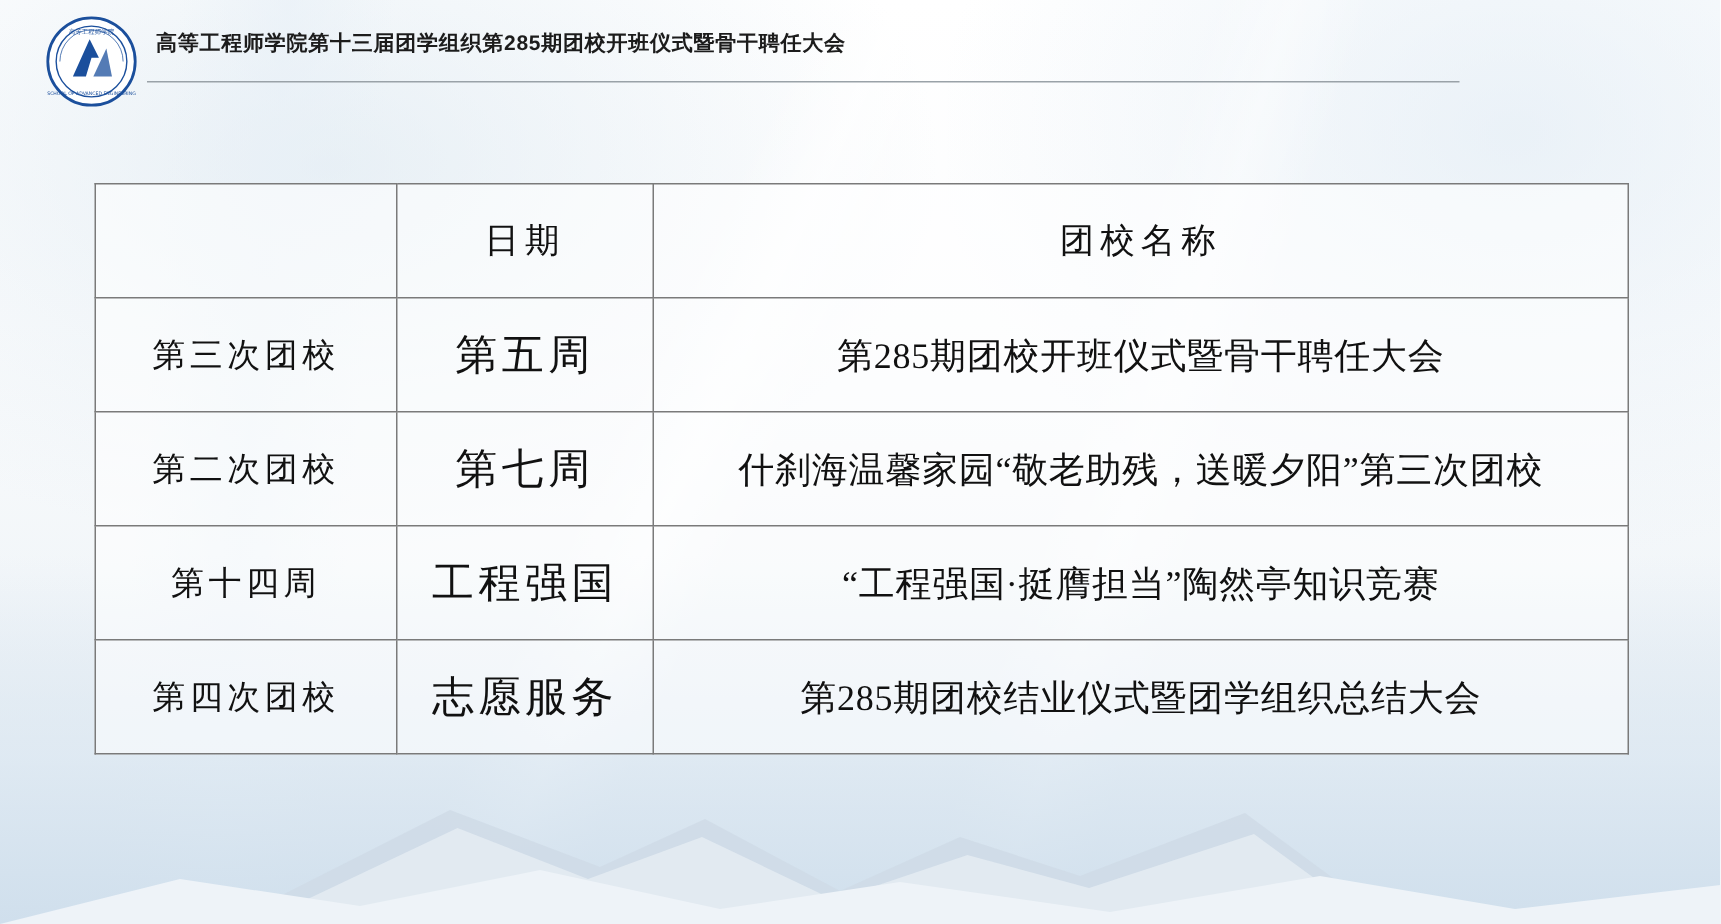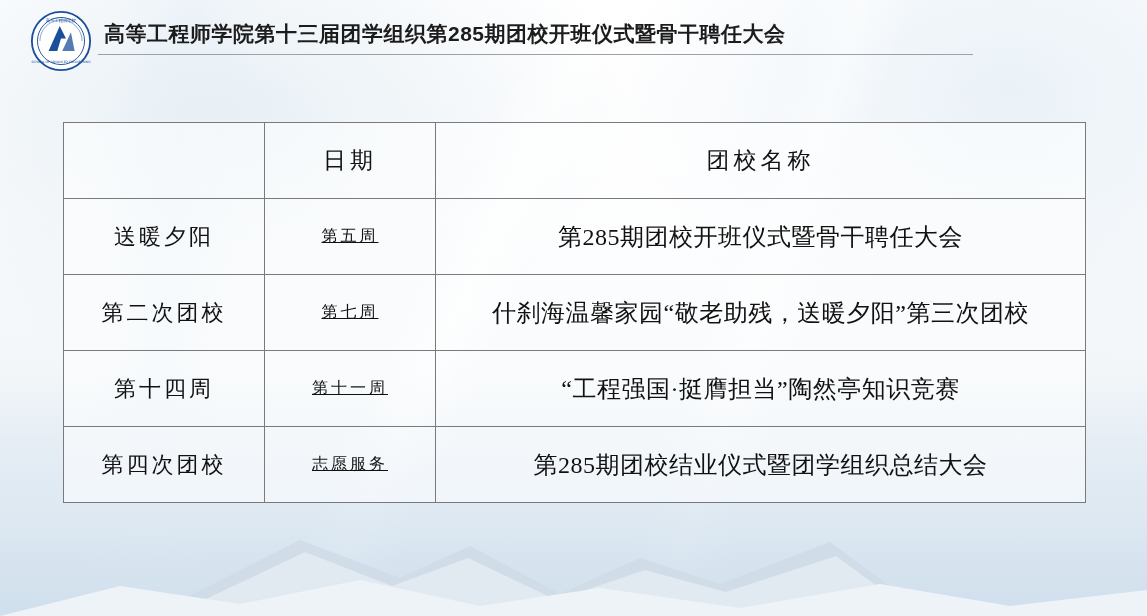--- a/index.html
+++ b/index.html
@@ -83,21 +83,21 @@
     top: 10px;
     width: 62px;
     height: 62px;
   }
   .title {
     position: absolute;
     left: 104px;
     top: 20px;
     font-family: "Liberation Sans", "DejaVu Sans", sans-serif;
     font-weight: bold;
-    font-size: 21px;
+    font-size: 14px;
     letter-spacing: 0.5px;
     color: #1c1c1c;
     white-space: nowrap;
   }
   .title-rule {
     position: absolute;
     left: 98px;
     top: 54px;
     width: 875px;
     height: 1px;
@@ -136,23 +136,22 @@
   .th-blank { }
   .th-text {
     font-size: 23px;
     letter-spacing: 4px;
   }
   .cell-term {
     font-size: 22px;
     letter-spacing: 3px;
   }
   .cell-week {
-    font-size: 16px;
+    font-size: 28px;
     letter-spacing: 3px;
-    text-decoration: underline;
   }
   .cell-name {
     font-size: 24px;
     letter-spacing: 0.5px;
     padding: 0 10px;
   }
 </style>
 </head>
 <body>
 
@@ -192,32 +191,32 @@
       </colgroup>
       <thead>
         <tr class="head-row">
           <th class="th-blank"></th>
           <th class="th-text">日期</th>
           <th class="th-text">团校名称</th>
         </tr>
       </thead>
       <tbody>
         <tr>
-          <td class="cell-term">送暖夕阳</td>
+          <td class="cell-term">第三次团校</td>
           <td class="cell-week">第五周</td>
           <td class="cell-name">第285期团校开班仪式暨骨干聘任大会</td>
         </tr>
         <tr>
           <td class="cell-term">第二次团校</td>
           <td class="cell-week">第七周</td>
           <td class="cell-name">什刹海温馨家园“敬老助残，送暖夕阳”第三次团校</td>
         </tr>
         <tr>
           <td class="cell-term">第十四周</td>
-          <td class="cell-week">第十一周</td>
+          <td class="cell-week">工程强国</td>
           <td class="cell-name">“工程强国·挺膺担当”陶然亭知识竞赛</td>
         </tr>
         <tr>
           <td class="cell-term">第四次团校</td>
           <td class="cell-week">志愿服务</td>
           <td class="cell-name">第285期团校结业仪式暨团学组织总结大会</td>
         </tr>
       </tbody>
     </table>
   </div>

